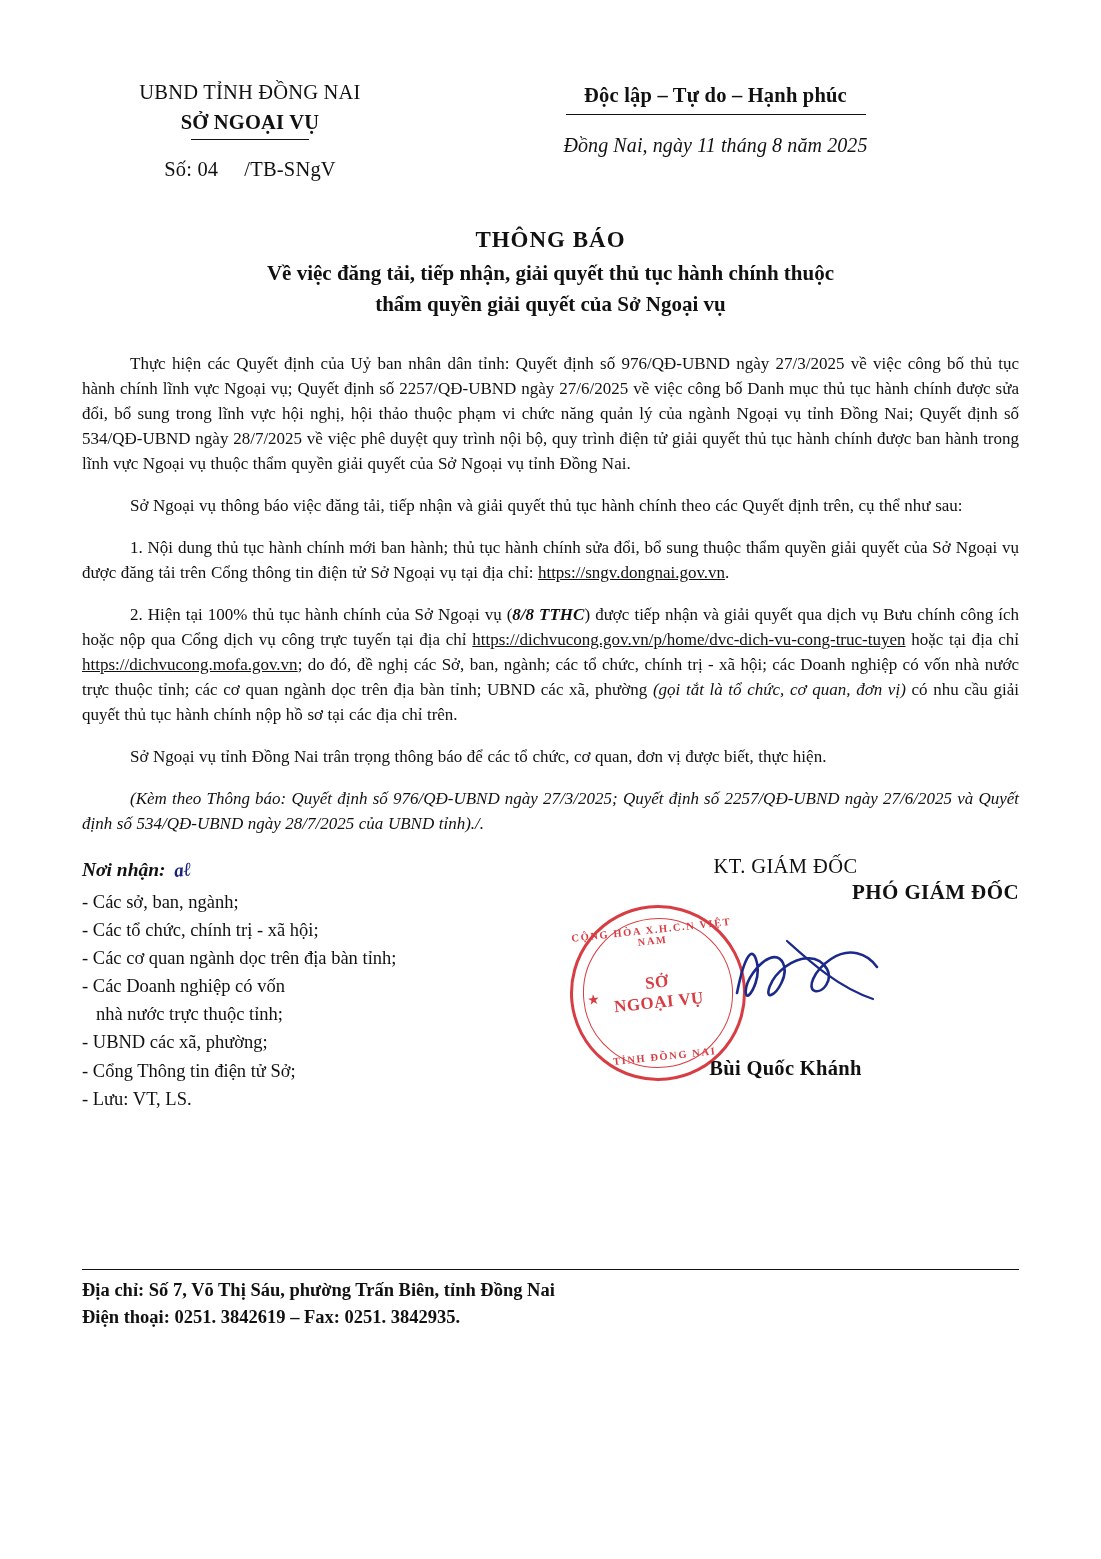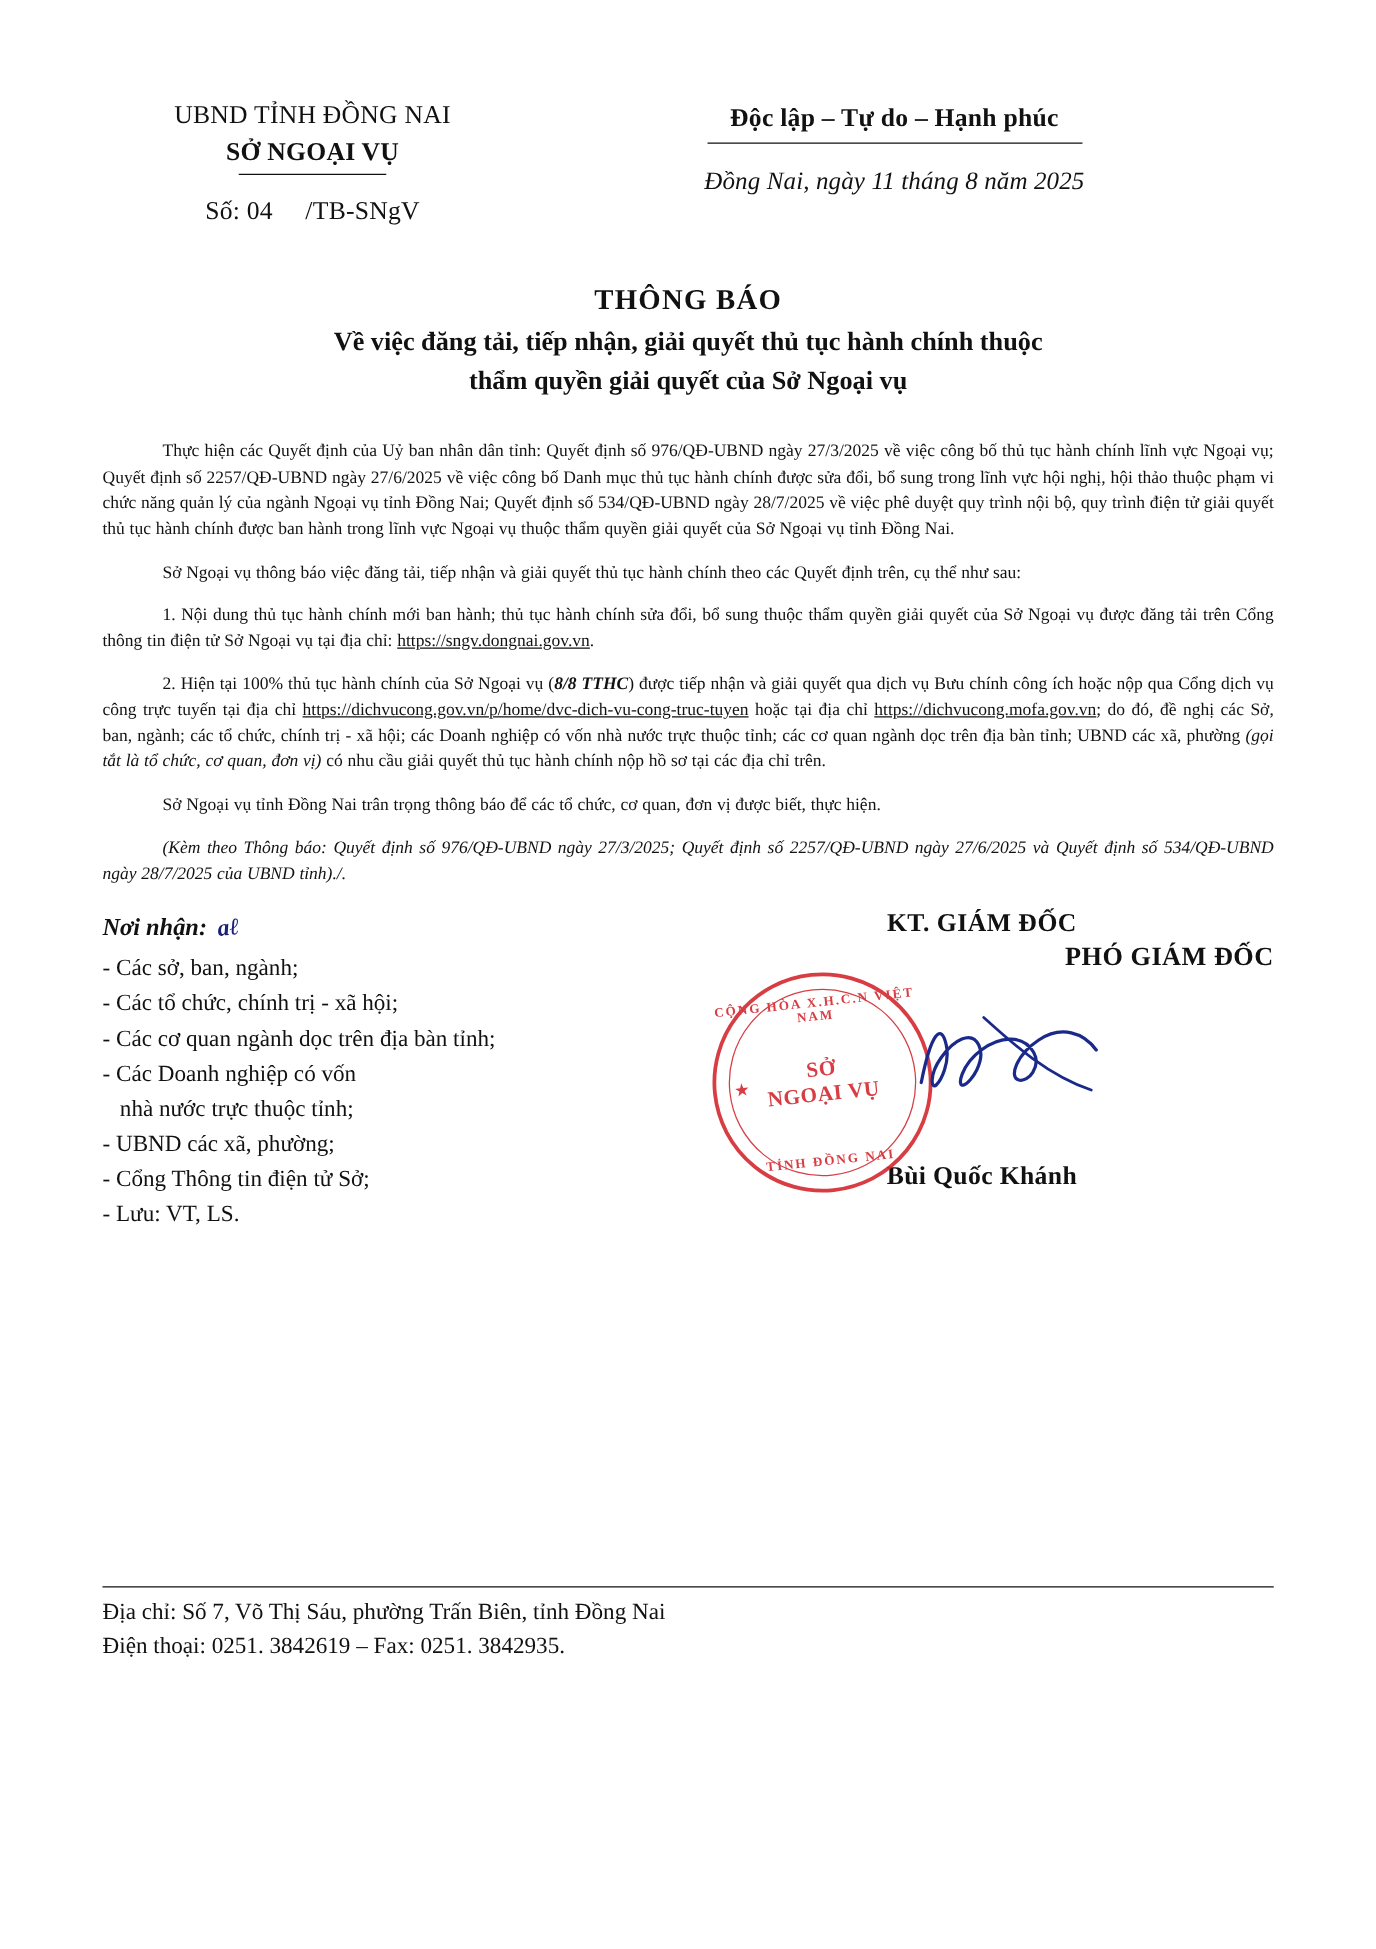--- a/index.html
+++ b/index.html
@@ -107,21 +107,21 @@
     padding: 0 120px;
   }
 
   
   .body {
     padding: 0 82px 0 82px;
     margin-top: 33px;
     box-sizing: border-box;
   }
   .para {
-    font-size: 14px;
+    font-size: 17px;
     line-height: 1.47;
     text-align: justify;
     text-indent: 48px;
     margin-bottom: 13px;
     word-spacing: 0.3px;
   }
   .u { text-decoration: underline; }
   .i { font-style: italic; }
   .bi { font-weight: bold; font-style: italic; }
 
@@ -163,21 +163,21 @@
   .recipients li {
     white-space: pre-wrap;
   }
   .signer {
     flex: 1;
     text-align: center;
     position: relative;
   }
   .signer-role1 {
     font-size: 20.5px;
-    font-weight: bold;
+    font-weight: normal;
     letter-spacing: 0.4px;
   }
   .signer-role2 {
     font-size: 21px;
     font-weight: bold;
     letter-spacing: 0.4px;
     margin-top: 2px;
     text-align: right;
   }
   .signer-name {
@@ -247,20 +247,21 @@
     height: 80px;
     color: #1b2a8a;
   }
 
   
   .footer {
     position: absolute;
     left: 82px;
     right: 82px;
     bottom: 38px;
+    font-weight: bold;
   }
   .footer-rule {
     height: 1px;
     background: #111;
     margin-bottom: 7px;
   }
   .footer-line {
     font-size: 18.5px;
     line-height: 1.5;
   }

